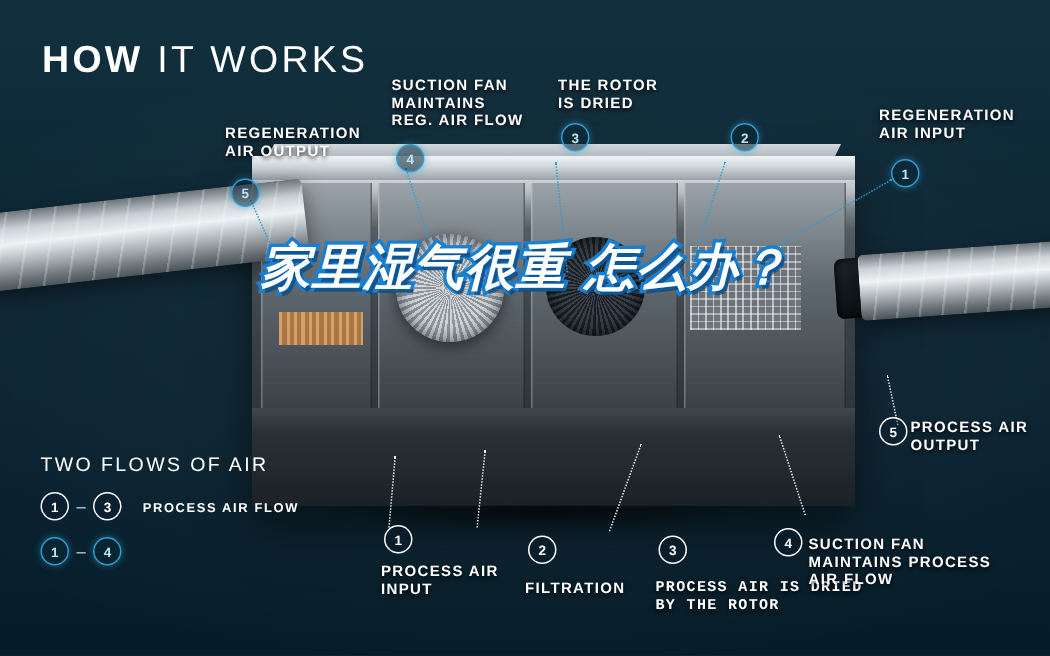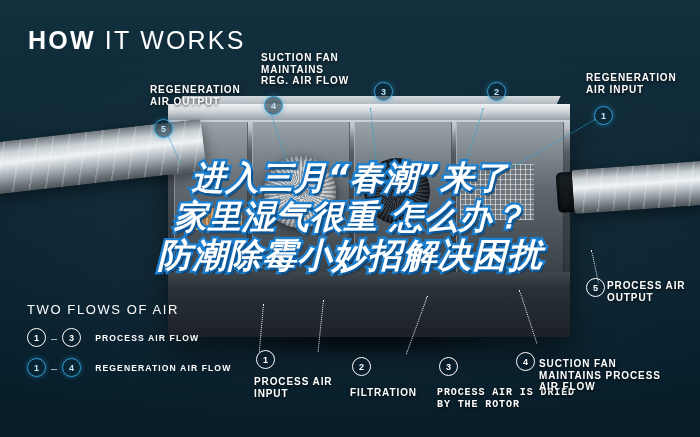--- a/index.html
+++ b/index.html
@@ -142,20 +142,22 @@
 
   <div class="label" style="left:150px;top:84px;">REGENERATION
 AIR OUTPUT</div>
   <div class="num blue" style="left:154px;top:119px;">5</div>
 
   <div class="label" style="left:261px;top:52px;">SUCTION FAN
 MAINTAINS
 REG. AIR FLOW</div>
   <div class="num blue" style="left:264px;top:96px;">4</div>
 
+  <div class="label" style="left:372px;top:52px;">THE ROTOR
+IS DRIED</div>
   <div class="num blue" style="left:374px;top:82px;">3</div>
 
   <div class="num blue" style="left:487px;top:82px;">2</div>
 
   <div class="label" style="left:586px;top:72px;">REGENERATION
 AIR INPUT</div>
   <div class="num blue" style="left:594px;top:106px;">1</div>
 
   <div class="label" style="left:607px;top:280px;">PROCESS AIR
 OUTPUT</div>
@@ -184,23 +186,20 @@
       <div class="num white">1</div>
       <div class="dash">–</div>
       <div class="num white">3</div>
       <div class="ltxt">PROCESS AIR FLOW</div>
     </div>
 
     <div class="lrow">
       <div class="num blue">1</div>
       <div class="dash">–</div>
       <div class="num blue">4</div>
-      <div class="ltxt">REGENERATION AIR FLOW</div>
     </div>
   </div>
 
   <div id="overlay">
-    <div class="l1">进入三月“春潮”来了</div>
     <div class="l2">家里湿气很重 怎么办？</div>
-    <div class="l3">防潮除霉小妙招解决困扰</div>
   </div>
 
 </div>
 
 </body></html>

